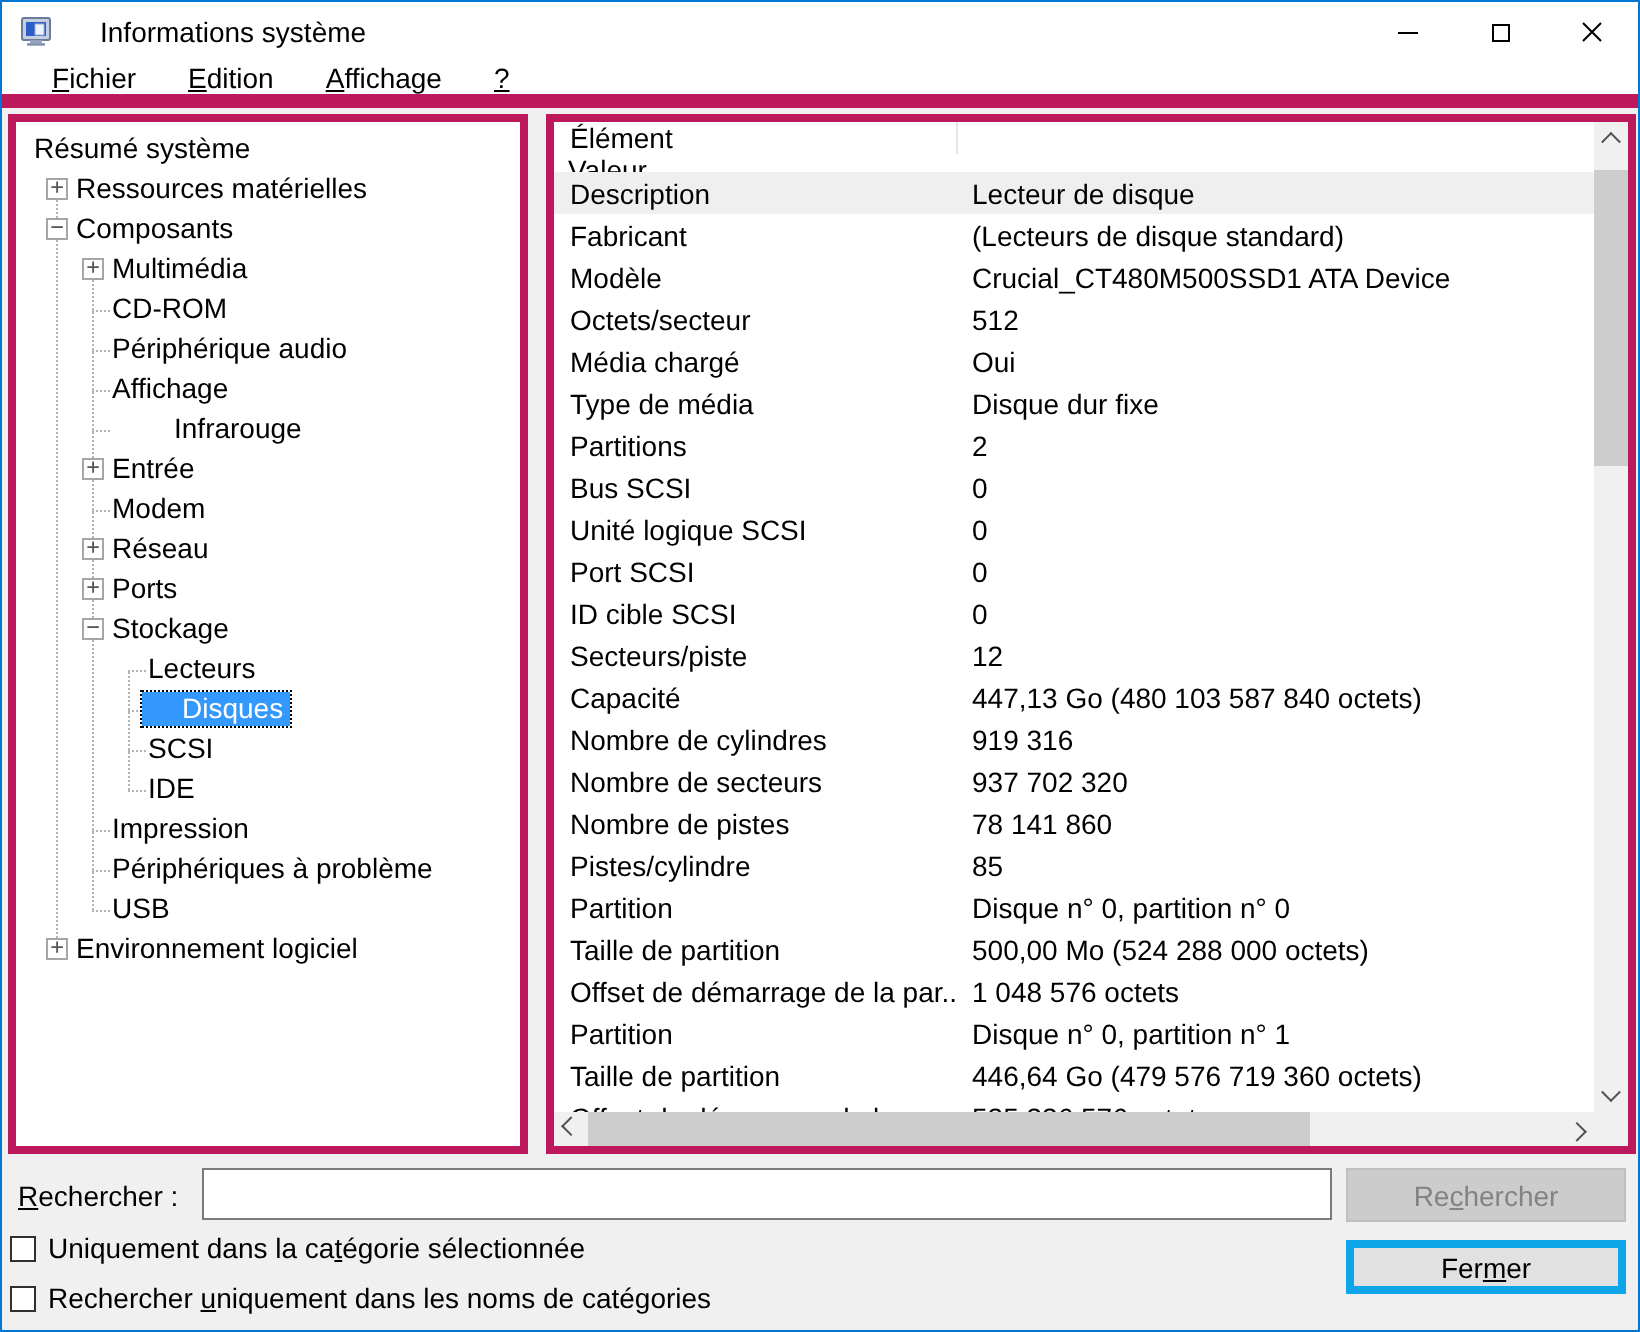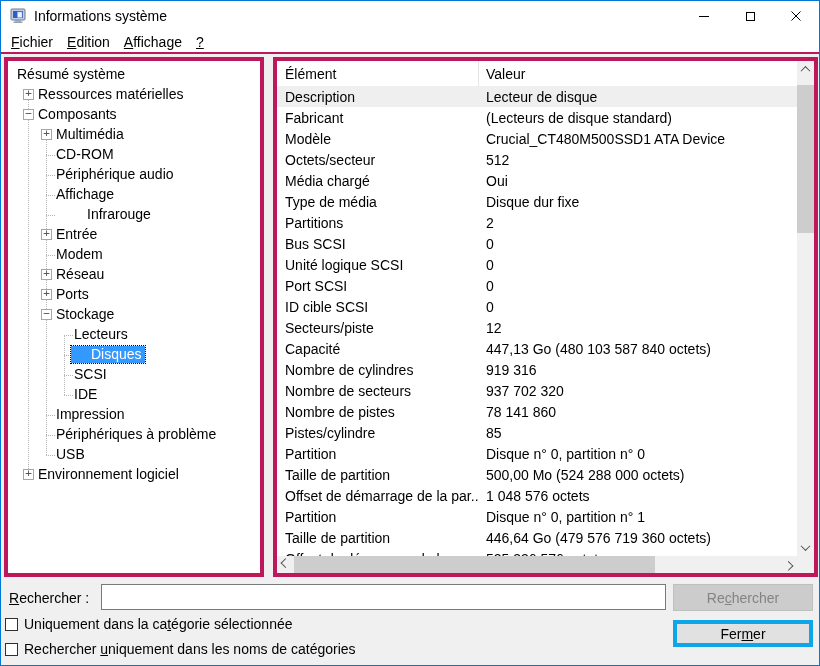--- a/index.html
+++ b/index.html
@@ -1,45 +1,45 @@
 <!DOCTYPE html>
 <html><head>
 <meta charset="utf-8">
 <style>
   html,body{margin:0;padding:0;background:#fff;}
   .window{position:relative;width:820px;height:666px;box-sizing:border-box;border:1px solid #0077d4;
           background:#f0f0f0;font-family:"Liberation Sans",sans-serif;font-size:14px;color:#000;overflow:hidden;}
   
   .titlebar{position:absolute;left:0;top:0;right:0;height:30px;background:#fff;display:flex;align-items:center;}
   .app-icon{margin-left:9px;width:16px;height:16px;flex:0 0 16px;}
-  .title{margin-left:8px;font-size:14px;white-space:nowrap;}
+  .title{margin-left:24px;font-size:14px;white-space:nowrap;}
   .caps{position:absolute;right:0;top:0;height:30px;display:flex;}
   .cap{width:46px;height:30px;display:flex;align-items:center;justify-content:center;}
   .min-glyph{width:10px;height:1px;background:#000;}
   .max-glyph{width:9px;height:9px;border:1px solid #000;box-sizing:border-box;}
   
   .menubar{position:absolute;left:0;top:30px;right:0;height:23px;background:#fff;display:flex;align-items:center;
-           border-bottom:2px solid #be185d;box-sizing:border-box;padding-left:3px;}
+           border-bottom:7px solid #be185d;box-sizing:border-box;padding-left:18px;gap:12px;}
   .menu-item{padding:2px 7px;white-space:nowrap;}
   .u{text-decoration:underline;}
   
   .panel{position:absolute;background:#fff;border:4px solid #be185d;box-sizing:border-box;}
   #tree-panel{left:3px;top:56px;width:260px;height:520px;}
   #list-panel{left:272px;top:56px;width:545px;height:520px;}
   
   .tree-content{position:absolute;left:0;top:0;right:0;bottom:0;padding-top:4px;overflow:hidden;}
   .vline{position:absolute;width:0;border-left:1px dotted #b5b5b5;}
   .trow{height:20px;position:relative;}
   .expbox{position:absolute;top:4px;width:11px;height:11px;background:#fff;border:1px solid #a6a6a6;box-sizing:border-box;
           font-family:"DejaVu Sans Mono",monospace;font-size:11px;line-height:8px;text-align:center;color:#555;}
   .stub{position:absolute;top:10px;width:9px;border-top:1px dotted #b5b5b5;}
   .tlabel{position:absolute;top:1px;height:17px;line-height:17px;white-space:nowrap;padding:0 3px;}
   .tlabel.sel{background:#3399ff;color:#fff;outline:1px dotted #000;}
   
-  .lheader{display:flex;height:25px;align-items:stretch;border-bottom:1px solid #ebebeb;}
+  .lheader{display:flex;height:25px;align-items:stretch;border-bottom:1px solid #ebebeb;flex-direction:column;}
   .hc1{width:202px;box-sizing:border-box;padding-left:8px;border-right:1px solid #e5e5e5;display:flex;align-items:center;}
   .hc2{padding-left:7px;display:flex;align-items:center;}
   .rows{position:absolute;left:0;top:25px;right:17px;bottom:17px;overflow:hidden;}
   .lrow{display:flex;height:21px;align-items:center;white-space:nowrap;}
   .lrow.selrow{background:#efefef;}
   .c1{width:202px;box-sizing:border-box;padding-left:8px;overflow:hidden;flex:0 0 202px;}
   .c2{padding-left:7px;overflow:hidden;}
   
   .vscroll{position:absolute;top:0;right:0;width:17px;bottom:17px;background:#f0f0f0;}
   .vthumb{position:absolute;left:0;top:24px;width:17px;height:148px;background:#cdcdcd;}

